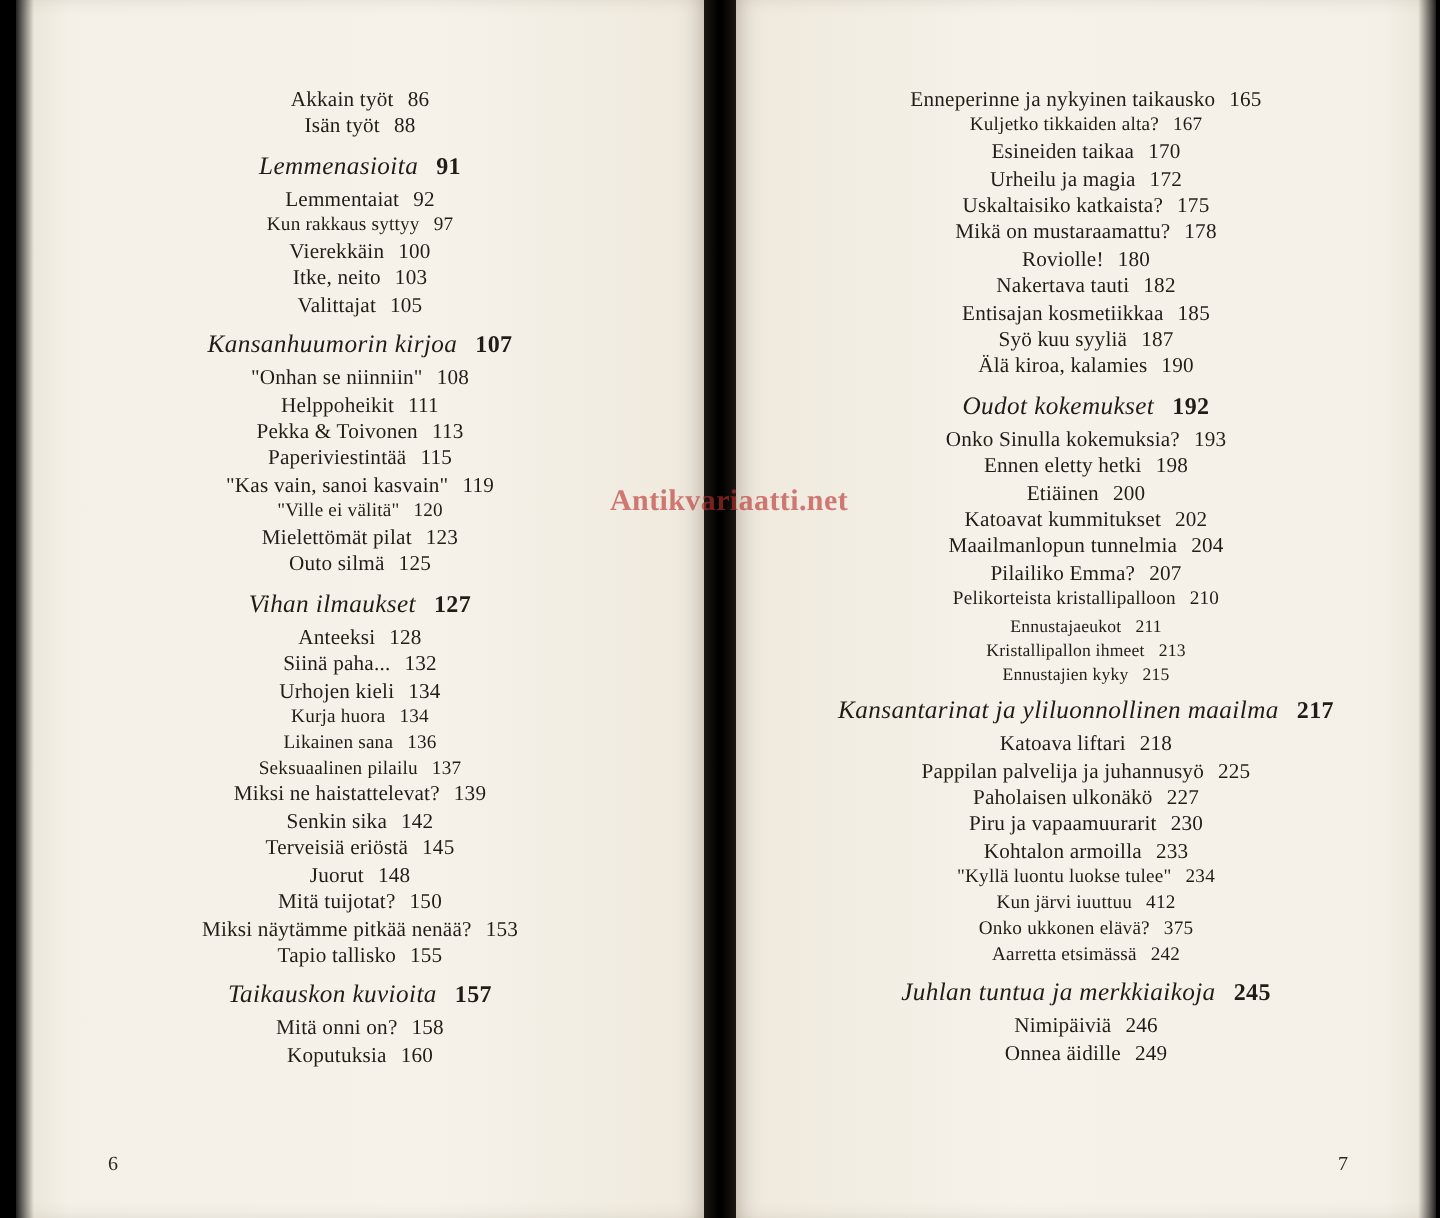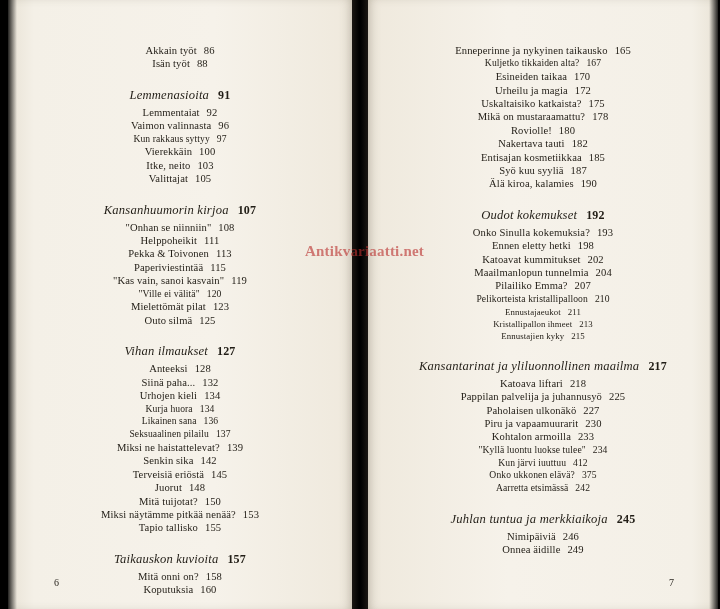--- a/index.html
+++ b/index.html
@@ -62,21 +62,21 @@
     letter-spacing: 0.1px;
   }
   .entry .pg {
     margin-left: 7px;
   }
   
   .lvl-sec {
     font-style: italic;
     font-size: 12.6px;
     line-height: 16px;
-    margin-top: 16px;
+    margin-top: 4px;
     margin-bottom: 3px;
     letter-spacing: 0.2px;
   }
   .lvl-sec .pg {
     font-style: normal;
     font-weight: bold;
     margin-left: 9px;
     font-size: 12px;
   }
   .lvl-1 {
@@ -129,21 +129,20 @@
 
 <div id="book">
 
   <div class="page left">
     <div class="edge-shadow-left"></div>
     <div class="toc" id="toc-left">
         <div class="entry lvl-1"><span>Akkain työt</span><span class="pg">86</span></div>
         <div class="entry lvl-1"><span>Isän työt</span><span class="pg">88</span></div>
         <div class="entry lvl-sec"><span>Lemmenasioita</span><span class="pg">91</span></div>
         <div class="entry lvl-1"><span>Lemmentaiat</span><span class="pg">92</span></div>
-        <div class="entry lvl-1"><span>Vaimon valinnasta</span><span class="pg">96</span></div>
         <div class="entry lvl-2"><span>Kun rakkaus syttyy</span><span class="pg">97</span></div>
         <div class="entry lvl-1"><span>Vierekkäin</span><span class="pg">100</span></div>
         <div class="entry lvl-1"><span>Itke, neito</span><span class="pg">103</span></div>
         <div class="entry lvl-1"><span>Valittajat</span><span class="pg">105</span></div>
         <div class="entry lvl-sec"><span>Kansanhuumorin kirjoa</span><span class="pg">107</span></div>
         <div class="entry lvl-1"><span>"Onhan se niinniin"</span><span class="pg">108</span></div>
         <div class="entry lvl-1"><span>Helppoheikit</span><span class="pg">111</span></div>
         <div class="entry lvl-1"><span>Pekka &amp; Toivonen</span><span class="pg">113</span></div>
         <div class="entry lvl-1"><span>Paperiviestintää</span><span class="pg">115</span></div>
         <div class="entry lvl-1"><span>"Kas vain, sanoi kasvain"</span><span class="pg">119</span></div>
@@ -183,20 +182,21 @@
         <div class="entry lvl-1"><span>Uskaltaisiko katkaista?</span><span class="pg">175</span></div>
         <div class="entry lvl-1"><span>Mikä on mustaraamattu?</span><span class="pg">178</span></div>
         <div class="entry lvl-1"><span>Roviolle!</span><span class="pg">180</span></div>
         <div class="entry lvl-1"><span>Nakertava tauti</span><span class="pg">182</span></div>
         <div class="entry lvl-1"><span>Entisajan kosmetiikkaa</span><span class="pg">185</span></div>
         <div class="entry lvl-1"><span>Syö kuu syyliä</span><span class="pg">187</span></div>
         <div class="entry lvl-1"><span>Älä kiroa, kalamies</span><span class="pg">190</span></div>
         <div class="entry lvl-sec"><span>Oudot kokemukset</span><span class="pg">192</span></div>
         <div class="entry lvl-1"><span>Onko Sinulla kokemuksia?</span><span class="pg">193</span></div>
         <div class="entry lvl-1"><span>Ennen eletty hetki</span><span class="pg">198</span></div>
+        <div class="entry lvl-1"><span>Etiäinen</span><span class="pg">200</span></div>
         <div class="entry lvl-1"><span>Katoavat kummitukset</span><span class="pg">202</span></div>
         <div class="entry lvl-1"><span>Maailmanlopun tunnelmia</span><span class="pg">204</span></div>
         <div class="entry lvl-1"><span>Pilailiko Emma?</span><span class="pg">207</span></div>
         <div class="entry lvl-2"><span>Pelikorteista kristallipalloon</span><span class="pg">210</span></div>
         <div class="entry lvl-3"><span>Ennustajaeukot</span><span class="pg">211</span></div>
         <div class="entry lvl-3"><span>Kristallipallon ihmeet</span><span class="pg">213</span></div>
         <div class="entry lvl-3"><span>Ennustajien kyky</span><span class="pg">215</span></div>
         <div class="entry lvl-sec"><span>Kansantarinat ja yliluonnollinen maailma</span><span class="pg">217</span></div>
         <div class="entry lvl-1"><span>Katoava liftari</span><span class="pg">218</span></div>
         <div class="entry lvl-1"><span>Pappilan palvelija ja juhannusyö</span><span class="pg">225</span></div>

